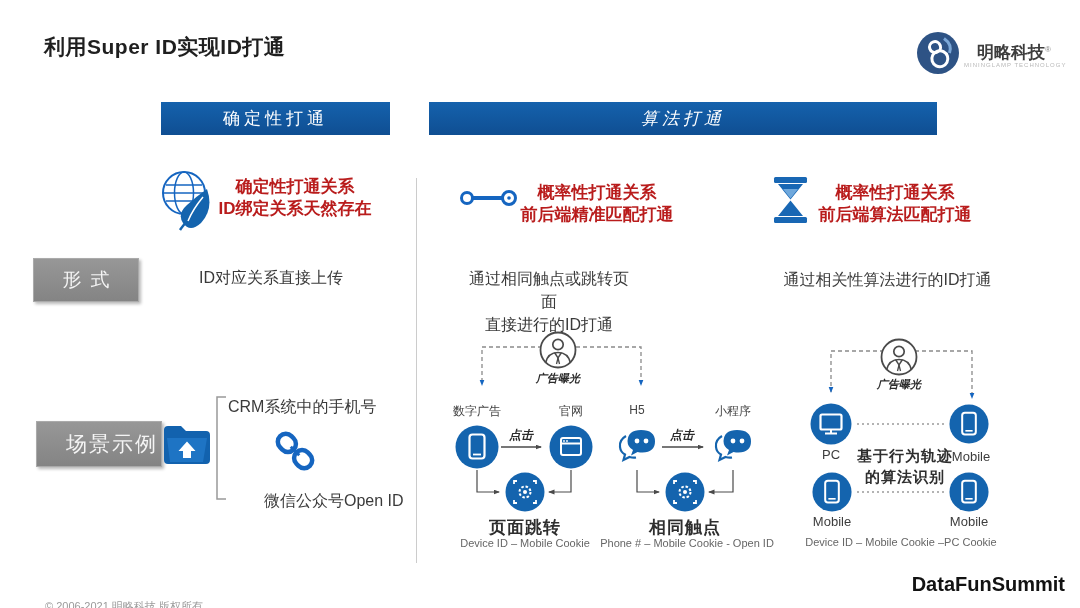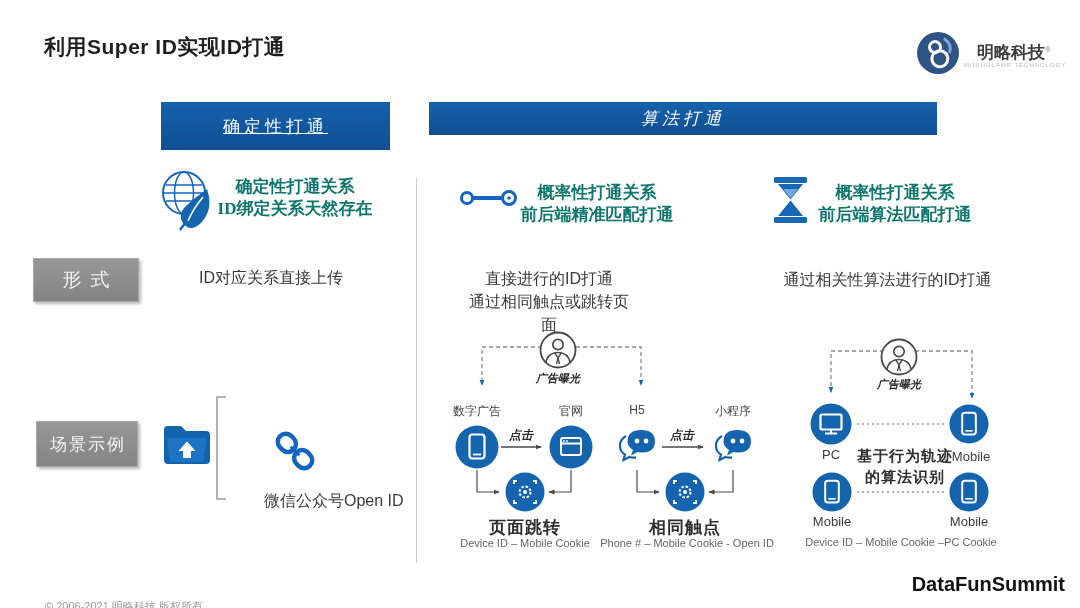--- a/index.html
+++ b/index.html
@@ -2,26 +2,26 @@
 <html><head>
 <meta charset="utf-8">
 <style>
   html,body{margin:0;padding:0;background:#e8e8e8;font-family:"Liberation Sans","DejaVu Sans",sans-serif;}
   .slide{position:relative;width:1080px;height:608px;background:#ffffff;overflow:hidden;margin:0 auto;}
   .abs{position:absolute;}
   .c{text-align:center;}
   .title{font-size:21px;font-weight:bold;color:#1f1f1f;letter-spacing:0.5px;}
   .hdr{background:linear-gradient(180deg,#1562ad,#0f4e92);color:#fff;font-size:17px;letter-spacing:4px;
        display:flex;align-items:center;justify-content:center;}
-  .blue{color:#0f766e;font-weight:bold;font-size:17px;line-height:22px;font-family:Liberation Serif, serif;}
+  .blue{color:#b91c1c;font-weight:bold;font-size:17px;line-height:22px;}
   .dark{color:#3a3a3a;font-size:16px;line-height:23px;}
   .graybox{background:linear-gradient(180deg,#979797,#848484);color:#f4f4f4;border:1px solid #aaaaaa;
            box-shadow:2px 2px 3px rgba(0,0,0,.28);display:flex;align-items:center;justify-content:center;}
   .gb1{font-size:19px;letter-spacing:9px;text-indent:9px;}
-  .gb2{font-size:17px;letter-spacing:2px;text-indent:2px;}
+  .gb2{font-size:21px;letter-spacing:2px;text-indent:2px;padding-left:24px;}
   .divider{width:1px;background:#cccccc;}
   .node-lbl{font-size:12px;color:#444;}
   .click{font-size:12px;font-weight:bold;font-style:italic;color:#2b2b2b;}
   .person-lbl{font-size:11px;font-weight:bold;font-style:italic;color:#2b2b2b;}
   .res-t{font-size:17px;font-weight:bold;color:#2e2e2e;letter-spacing:1px;}
   .res-s{font-size:11px;color:#666;}
   .dev{font-size:13px;color:#3d3d3d;}
   .algo-t{font-size:15px;font-weight:bold;color:#2e2e2e;letter-spacing:1px;}
   .logo-name{font-size:17px;font-weight:bold;color:#3d3d3d;padding-left:14px;}
   .logo-sub{font-size:6px;color:#b8b8b8;letter-spacing:1px;}
@@ -42,21 +42,21 @@
     <g stroke="#ffffff" stroke-width="3" fill="none" transform="rotate(-18 22 22)">
       <circle cx="21" cy="15.5" r="5.5"></circle>
       <circle cx="22" cy="28" r="8"></circle>
     </g>
   </svg>
   <div class="abs" style="left:963px;top:41px;">
     <span class="logo-name">明略科技</span><sup style="font-size:8px;color:#888;">®</sup>
   </div>
   <div class="abs logo-sub" style="left:964px;top:62px;">MININGLAMP TECHNOLOGY</div>
 
-  <div class="abs hdr" style="left:161px;top:102px;width:229px;height:48px;text-decoration:underline;">
+  <div class="abs hdr" style="left:161px;top:102px;width:229px;height:33px;">
     <span>确定性打通</span>
   </div>
   <div class="abs hdr" style="left:429px;top:102px;width:508px;height:33px;font-style:italic;">
     <span>算法打通</span>
   </div>
 
   <div class="abs divider" style="left:416px;top:178px;height:385px;"></div>
 
   <svg class="abs" style="left:0;top:0;" width="1080" height="608" viewBox="0 0 1080 608">
     <defs>
@@ -126,34 +126,35 @@
   <div class="abs blue c" style="left:815px;top:182px;width:160px;">
     <div>概率性打通关系</div>
     <div>前后端算法匹配打通</div>
   </div>
 
   <div class="abs graybox gb1" style="left:33px;top:258px;width:104px;height:42px;">
     <span>形式</span>
   </div>
   <div class="abs dark c" style="left:191px;top:266px;width:160px;">ID对应关系直接上传</div>
   <div class="abs dark c" style="left:469px;top:267px;width:160px;">
+    <div>通过相同触点或跳转页面</div>
     <div>直接进行的ID打通</div>
-    <div>通过相同触点或跳转页面</div>
   </div>
   <div class="abs dark c" style="left:775px;top:268px;width:225px;">通过相关性算法进行的ID打通</div>
 
   <div class="abs graybox gb2" style="left:36px;top:421px;width:100px;height:44px;">
     <span>场景示例</span>
   </div>
 
   <svg class="abs" style="left:162px;top:421px;" width="50" height="48" viewBox="0 0 50 48">
     <path d="M2 9 Q2 5 6 5 H19 L24 10 H44 Q48 10 48 14 V39 Q48 43 44 43 H6 Q2 43 2 39 Z" fill="#1262AE"></path>
     <path d="M5 17 H45 L41 41 H8 Z" fill="#1E74C4"></path>
     <path d="M21 37 V30 H16.5 L25 20.5 L33.5 30 H29 V37 Z" fill="#ffffff"></path>
   </svg>
+  <div class="abs dark" style="left:228px;top:395px;">CRM系统中的手机号</div>
   <svg class="abs" style="left:272px;top:428px;" width="46" height="46" viewBox="0 0 46 46">
     <g transform="rotate(-45 23 23)" fill="none" stroke="#1565C0" stroke-width="4.5">
       <rect x="15" y="2" width="16" height="19" rx="8"></rect>
       <rect x="15" y="25" width="16" height="19" rx="8"></rect>
       <line x1="23" y1="17" x2="23" y2="29" stroke-width="3"></line>
     </g>
   </svg>
   <div class="abs dark" style="left:228px;top:489px;margin-left:36px;">微信公众号Open ID</div>
 
   <svg class="abs" style="left:539px;top:331px;" width="38" height="38" viewBox="0 0 38 38">

